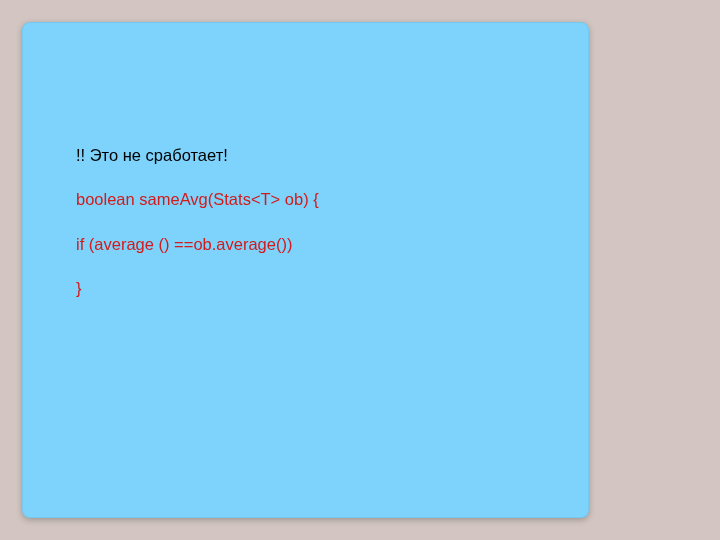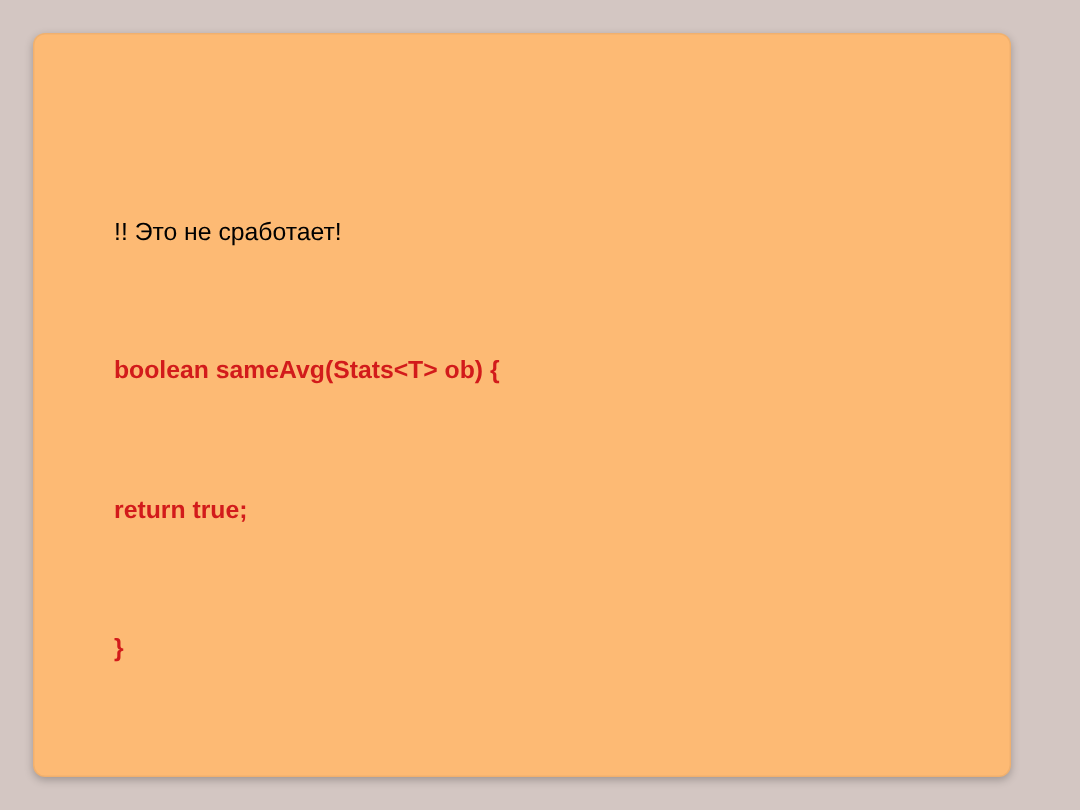--- a/index.html
+++ b/index.html
@@ -8,54 +8,53 @@
     width: 720px;
     height: 540px;
     background: #d3c6c2;
     font-family: Verdana, Geneva, sans-serif;
     overflow: hidden;
   }
   .slide {
     position: absolute;
     left: 22px;
     top: 22px;
-    width: 652px;
+    width: 567px;
     height: 496px;
-    background: #fdba74;
+    background: #7dd3fc;
     border-radius: 8px;
     box-shadow: 0 2px 6px rgba(0,0,0,0.25), inset 0 0 0 1px rgba(0,0,0,0.05);
     box-sizing: border-box;
   }
   .content {
     position: absolute;
     left: 54px;
     top: 122px;
     right: 54px;
     font-size: 16.5px;
     line-height: 1.35;
   }
   .black {
     color: #000000;
     font-weight: 400;
   }
   .red {
     color: #d21b1b;
-    font-weight: 700;
-    margin-top: 48px;
+    font-weight: 400;
   }
   .spacer {
     height: 22px;
   }
 </style>
 </head>
 <body>
 
 <div class="slide">
   <div class="content">
     <div class="black">!! Это не сработает!</div>
     <div class="spacer"></div>
     <div class="red">boolean sameAvg(Stats&lt;T&gt; ob) {</div>
     <div class="spacer"></div>
-    <div class="red">return true;</div>
+    <div class="red">if (average () ==ob.average())</div>
     <div class="spacer"></div>
     <div class="red">}</div>
   </div>
 </div>
 
 </body></html>

